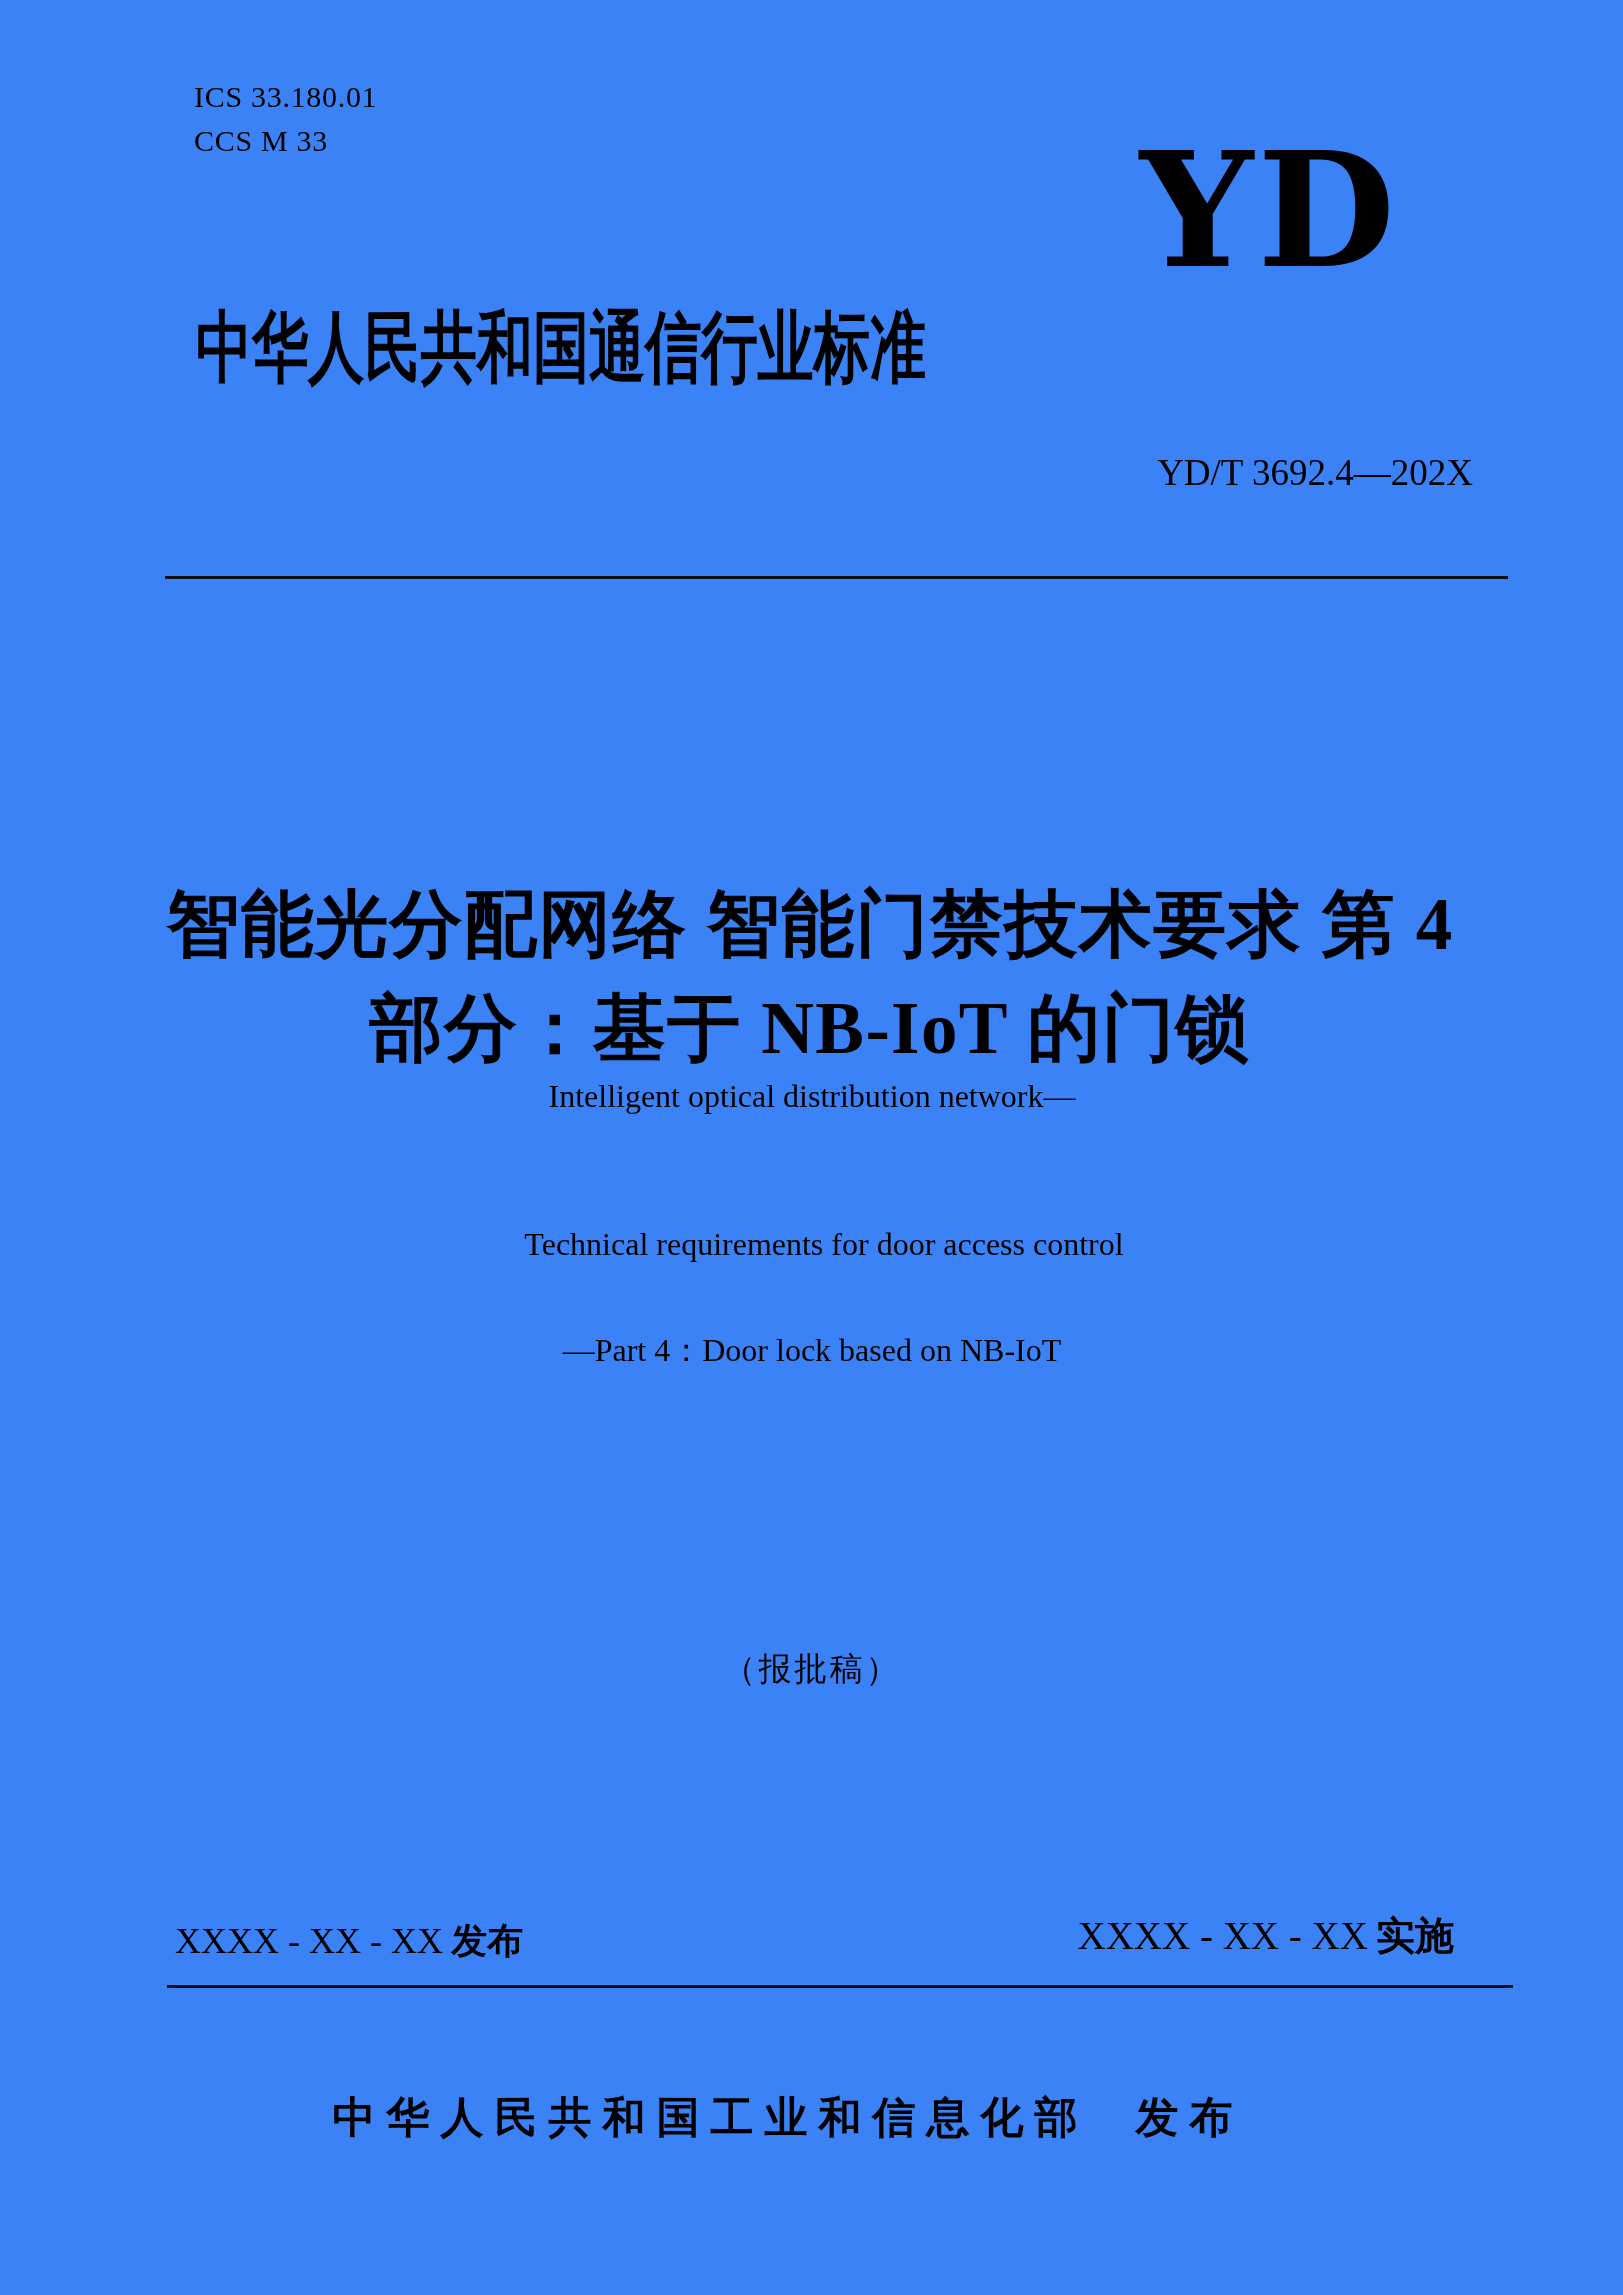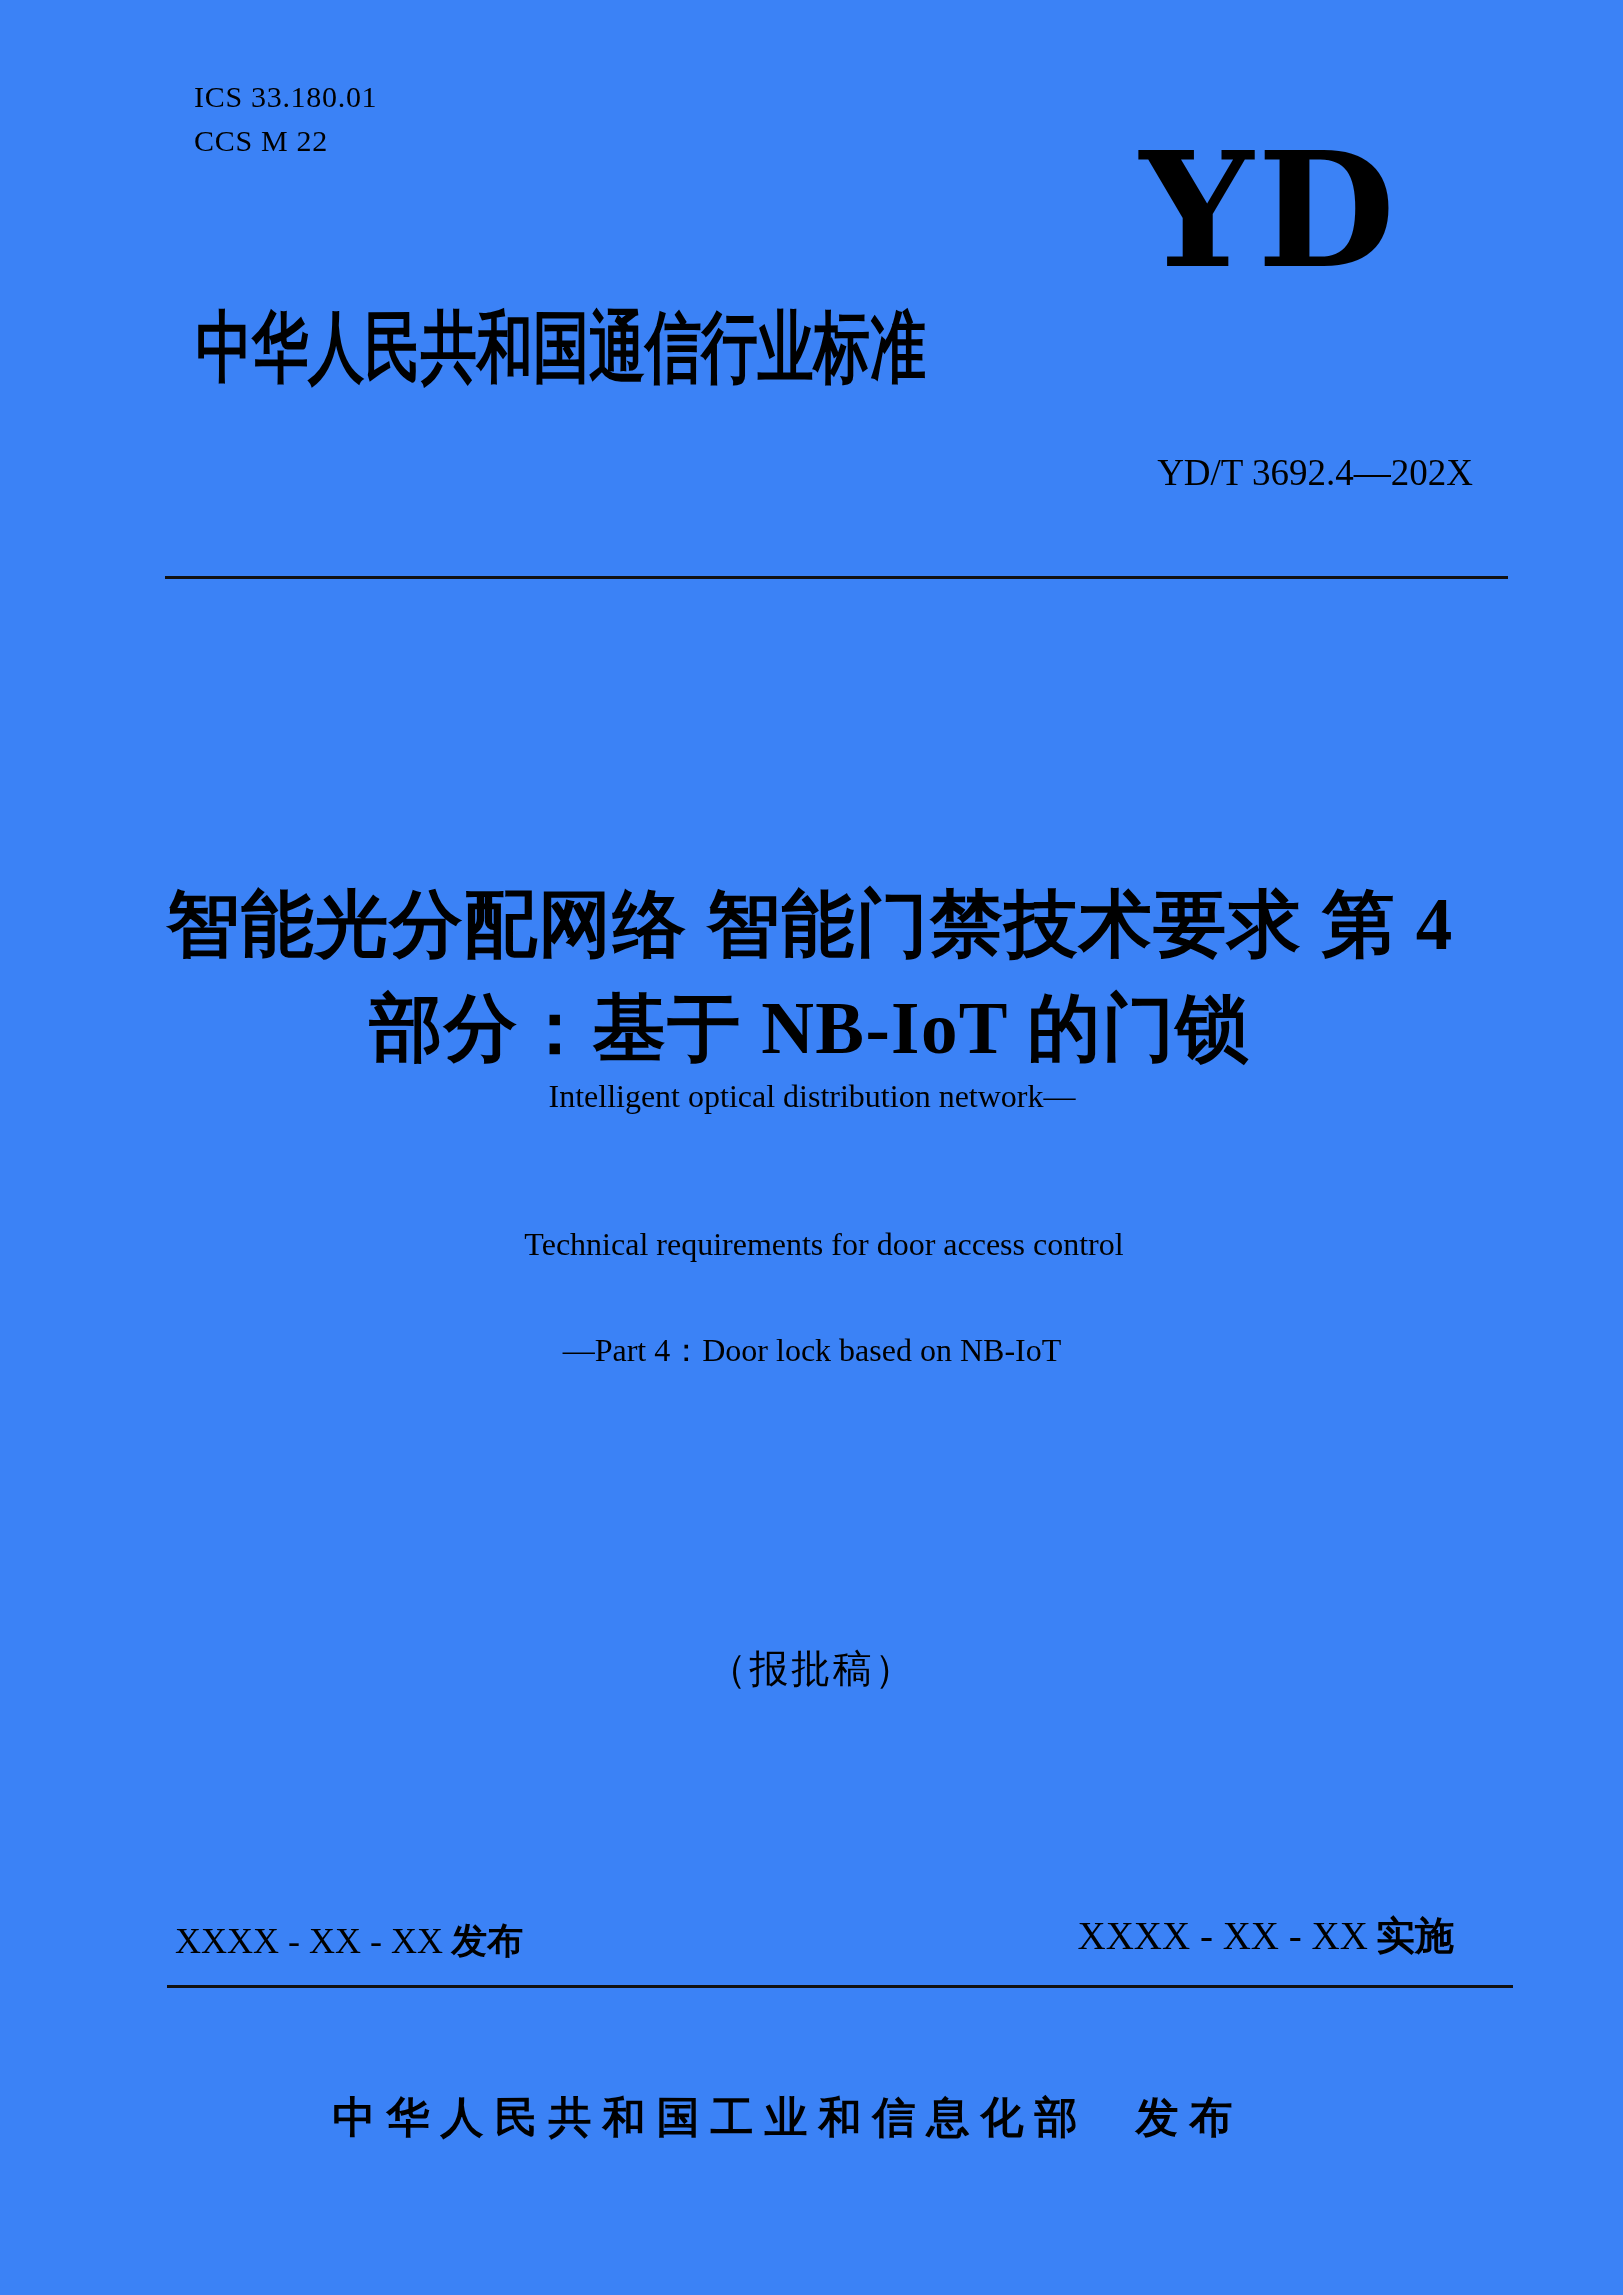--- a/index.html
+++ b/index.html
@@ -76,21 +76,21 @@
     font-size: 32px;
     line-height: 34px;
   }
   .sub1 { top: 1079px; }
   .sub2 { top: 1227px; padding-left: 12px; }
   .sub3 { top: 1333px; }
   .draft-note {
     left: 0px; top: 1652px;
     width: 1624px;
     text-align: center;
-    font-size: 39px;
+    font-size: 33px;
     line-height: 34px;
     letter-spacing: 2.7px;
   }
   .date-issue {
     left: 175px; top: 1921px;
     font-size: 36px;
     line-height: 40px;
   }
   .date-implement {
     left: 823px; top: 1916px;
@@ -124,21 +124,21 @@
     letter-spacing: 11px;
   }
 </style>
 </head>
 <body>
 
 <div class="page">
 
   <div class="abs ics-line">ICS  33.180.01</div>
 
-  <div class="abs ccs-line">CCS M 22</div>
+  <div class="abs ccs-line">CCS M 33</div>
 
   <div class="abs yd-logo">YD</div>
 
   <div class="abs standard-type">中华人民共和国通信行业标准</div>
 
   <div class="abs doc-number">YD/T 3692.4—202X</div>
 
   <div class="abs rule-top"></div>
 
   <div class="abs title-block">

